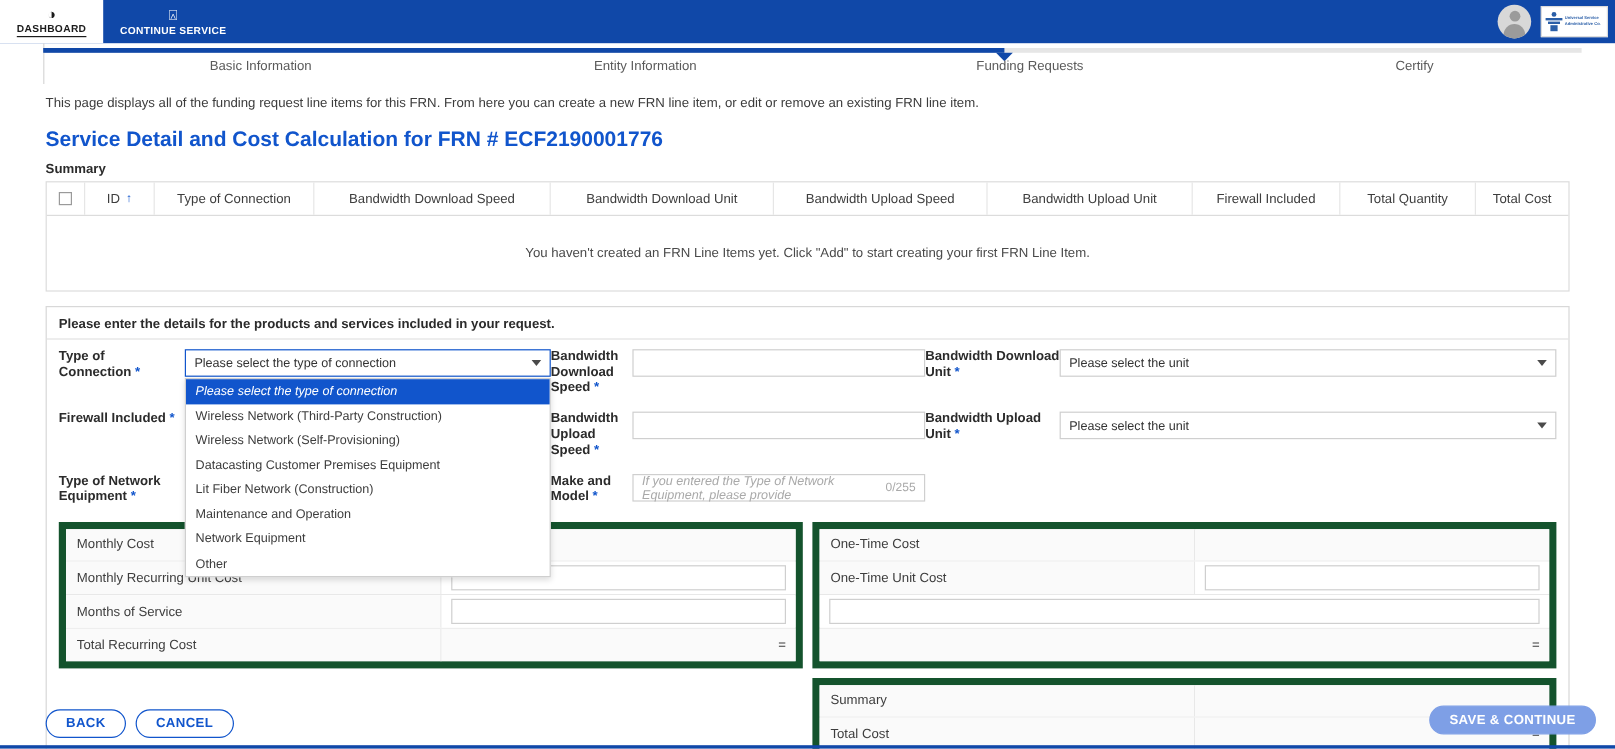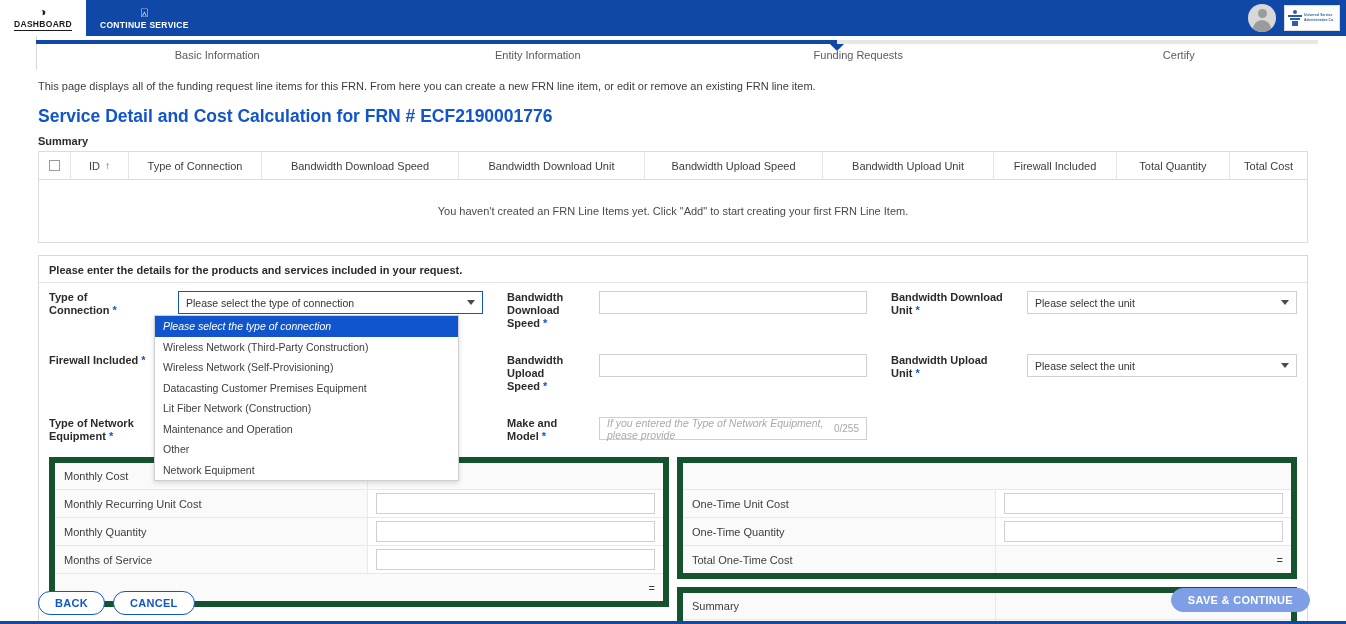--- a/index.html
+++ b/index.html
@@ -107,21 +107,21 @@
     display:flex; align-items:center; padding:0 7px; font-size:10.5px;
     justify-content:space-between;
   }
   .selectbox.focused { border-color:#1155cc; }
   .caret { width:0;height:0;border-left:4px solid transparent;border-right:4px solid transparent;
            border-top:5px solid #4a4a4a; }
   .counter { color:#a9a9a9; font-size:10px; font-style:normal; margin-left:auto; padding-left:8px;}
 
   
   .form-grid { display:grid; grid-template-columns:105px 305px 68px 104px 140px 112px 110px 1fr;
-               row-gap:13px; align-items:start;gap:24px; }
+               row-gap:13px; align-items:start; }
 
   
   .cost-row { display:flex; border-bottom:1px solid #e8e8e8; min-height:27px; }
   .cost-lbl {
     width:313px; display:flex; align-items:center; padding-left:9px;
     font-size:11px; color:#3d3d3d; background:#fafafa; border-right:1px solid #e8e8e8;
   }
   .cost-val { flex:1; display:flex; align-items:center; padding:3px 8px; background:#fff; }
   .cost-val.grey { background:#fafafa; }
   .cost-input { flex:1; height:21px; border:1px solid #cfcfcf; background:#fff; }
@@ -138,21 +138,21 @@
   .btn {
     border-radius:14px; font-size:11px; font-weight:bold; letter-spacing:.3px;
     display:inline-flex; align-items:center; justify-content:center;
     cursor:pointer; padding:0 16px; height:24px;
   }
   .btn-outline { border:1.3px solid #1155cc; color:#1155cc; background:#fff; }
   .btn-disabled { background:#7e9fe6; color:#ffffff; border:1.3px solid #7e9fe6; cursor:default; }
 
   .footer { position:absolute; left:0; right:0; bottom:0; height:36px; }
   .footer-left { position:absolute; left:38px; top:3px; display:flex; gap:8px; }
-  .footer-right { position:absolute; right:36px; top:0px; }
+  .footer-right { position:absolute; right:16px; top:0px; }
   .footer-rule { position:absolute; left:0; right:0; bottom:0; height:3px; background:#1048a8; }
 
   
   .dropdown {
     position:absolute; z-index:50; background:#fff; border:1px solid #cfcfcf;
     box-shadow:0 2px 5px rgba(0,0,0,.14);
   }
   .dd-item {
     height:20.5px; display:flex; align-items:center; padding:0 8px;
     font-size:10.5px; color:#3d3d3d; cursor:pointer; white-space:nowrap;
@@ -282,78 +282,72 @@
         <div></div>
     </div>
 
     <div class="dropdown" id="toc-dropdown" style="left: 115px; top: 32px; width: 305px;">
         <div class="dd-item sel">Please select the type of connection</div>
         <div class="dd-item">Wireless Network (Third-Party Construction)</div>
         <div class="dd-item">Wireless Network (Self-Provisioning)</div>
         <div class="dd-item">Datacasting Customer Premises Equipment</div>
         <div class="dd-item">Lit Fiber Network (Construction)</div>
         <div class="dd-item">Maintenance and Operation</div>
+        <div class="dd-item">Network Equipment</div>
         <div class="dd-item">Other</div>
-        <div class="dd-item">Network Equipment</div>
       </div>
   </div>
 
   <div class="spacer8"></div>
 
   <div class="cost-cols">
     <div class="cost-col">
       <div class="cost-table" id="recurring-table">
           <div class="cost-row">
             <div class="cost-lbl" style="width: 313px;">Monthly Cost</div>
             <div class="cost-val grey"></div>
           </div>
           <div class="cost-row">
             <div class="cost-lbl" style="width: 313px;">Monthly Recurring Unit Cost</div>
             <div class="cost-val">
               <div class="cost-input"></div>
             </div>
           </div>
           <div class="cost-row">
-            <div class="cost-lbl" style="width: 313px;">Monthly Quantity</div>
-            <div class="cost-val">
-              <div class="cost-input"></div>
-            </div>
-          </div>
-          <div class="cost-row">
             <div class="cost-lbl" style="width: 313px;">Months of Service</div>
             <div class="cost-val">
               <div class="cost-input"></div>
             </div>
           </div>
           <div class="cost-row">
+            <div class="cost-lbl" style="width: 313px;">Total Recurring Cost</div>
             <div class="cost-val grey">
               <span class="eq">=</span>
             </div>
           </div>
         </div>
     </div>
     <div class="cost-col">
       <div class="cost-table" id="onetime-table">
           <div class="cost-row">
+            <div class="cost-lbl" style="width: 313px;">One-Time Cost</div>
             <div class="cost-val grey"></div>
           </div>
           <div class="cost-row">
             <div class="cost-lbl" style="width: 313px;">One-Time Unit Cost</div>
             <div class="cost-val">
               <div class="cost-input"></div>
             </div>
           </div>
           <div class="cost-row">
-            <div class="cost-lbl" style="width: 313px;">One-Time Quantity</div>
             <div class="cost-val">
               <div class="cost-input"></div>
             </div>
           </div>
           <div class="cost-row">
-            <div class="cost-lbl" style="width: 313px;">Total One-Time Cost</div>
             <div class="cost-val grey">
               <span class="eq">=</span>
             </div>
           </div>
         </div>
       <div class="spacer8"></div>
       <div class="cost-table" id="summary-table-cost">
           <div class="cost-row">
             <div class="cost-lbl" style="width: 313px;">Summary</div>
             <div class="cost-val grey"></div>

